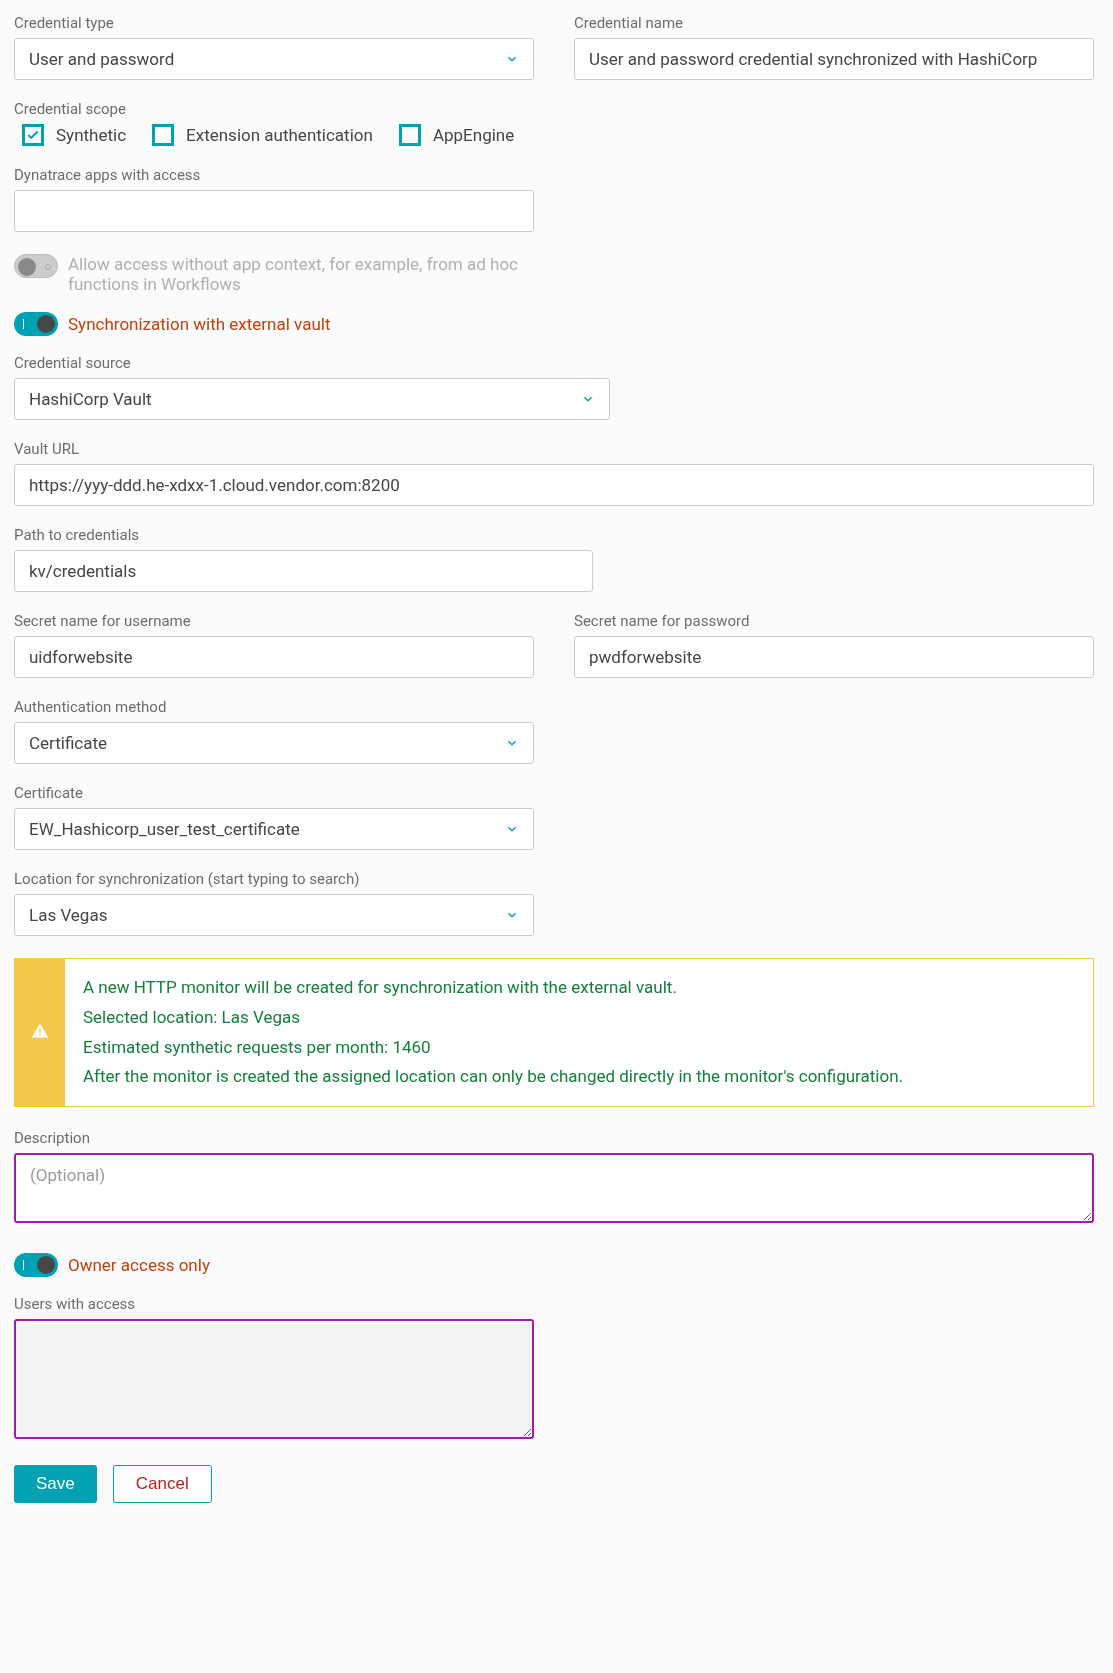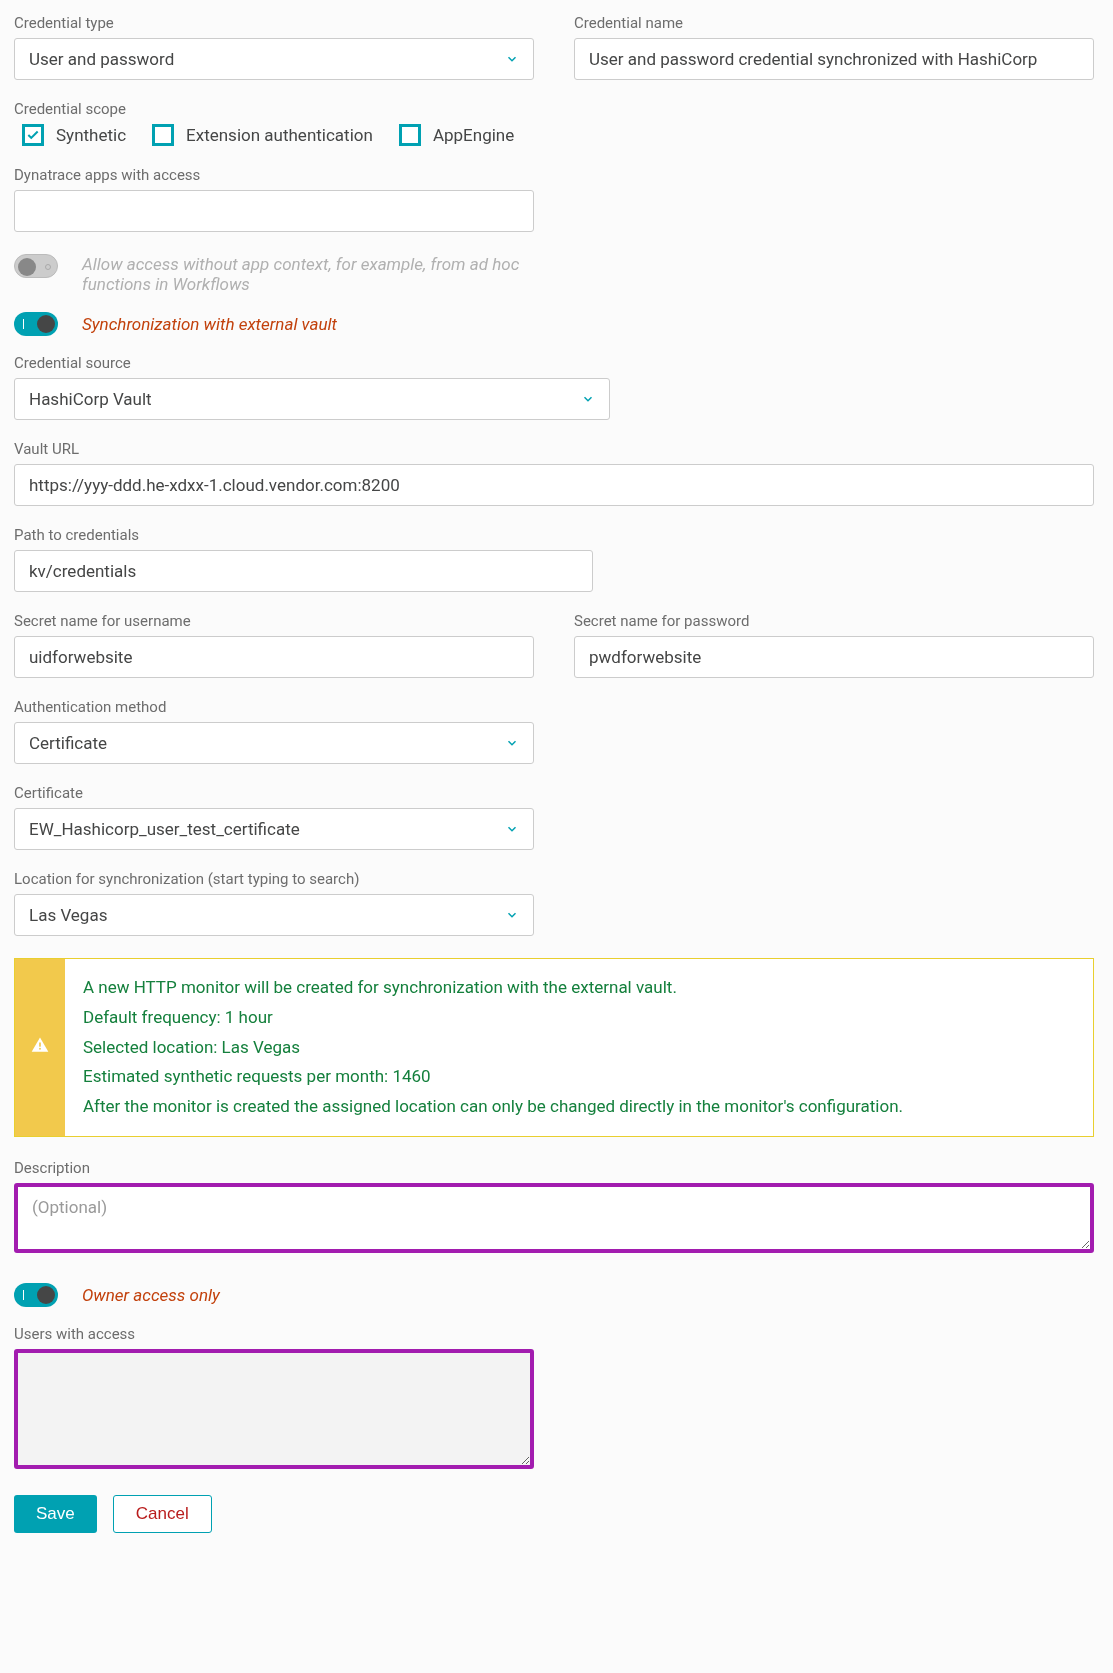--- a/index.html
+++ b/index.html
@@ -57,23 +57,22 @@
   .cb-box {
     width: 22px; height: 22px;
     border: 3px solid #00a1b2;
     display: flex; align-items: center; justify-content: center;
     background: #fff;
   }
   .cb-check svg { display:block; }
   .toggle-row {
     display: flex;
     align-items: center;
-    gap: 24px;
+    gap: 10px;
     margin: 8px 0 18px 0;
-    font-style: italic;
   }
   .toggle {
     width: 44px; height: 24px;
     border-radius: 12px;
     position: relative;
     cursor: pointer;
     flex: 0 0 44px;
   }
   .toggle.on { background: #00a1b2; }
   .toggle.off { background: #ccc; border:1px solid #bbb; }
@@ -94,21 +93,21 @@
   .toggle.on::before{
     content:"";
     position:absolute; left:9px; top:7px;
     width:1px;height:10px;background:#fff;
   }
   .toggle-label { font-size: 17px; color:#c2410c; }
   .toggle-label.disabled { color:#b0b0b0; }
   .textarea {
     width: 100%;
     min-height: 70px;
-    border: 4px solid #a21caf;
+    border: 2px solid #a21caf;
     border-radius: 3px;
     background: #fff;
     padding: 10px 14px;
     font-size: 17px;
     color:#454646;
     font-family: inherit;
     resize: both;
   }
   .textarea.tall { min-height: 120px; }
   .textarea.disabled { background:#f3f3f3; resize: both; }
@@ -279,21 +278,20 @@
     <span>
       <svg width="20" height="20" viewBox="0 0 24 24">
           <path d="M12 3 L22 20 H2 Z" fill="#fff"></path>
           <rect x="11" y="9" width="2" height="5" fill="#f2c94c"></rect>
           <rect x="11" y="15.5" width="2" height="2" fill="#f2c94c"></rect>
         </svg>
     </span>
   </div>
   <div class="alert-body">
     <div>A new HTTP monitor will be created for synchronization with the external vault.</div>
-    <div>Default frequency: 1 hour</div>
     <div>Selected location: Las Vegas</div>
     <div>Estimated synthetic requests per month: 1460</div>
     <div>After the monitor is created the assigned location can only be changed directly in the monitor's configuration.</div>
   </div>
 </div>
 
 
 <span class="label">Description</span>
 <textarea class="textarea" style="width: 1080px;" placeholder="(Optional)"></textarea>
 

